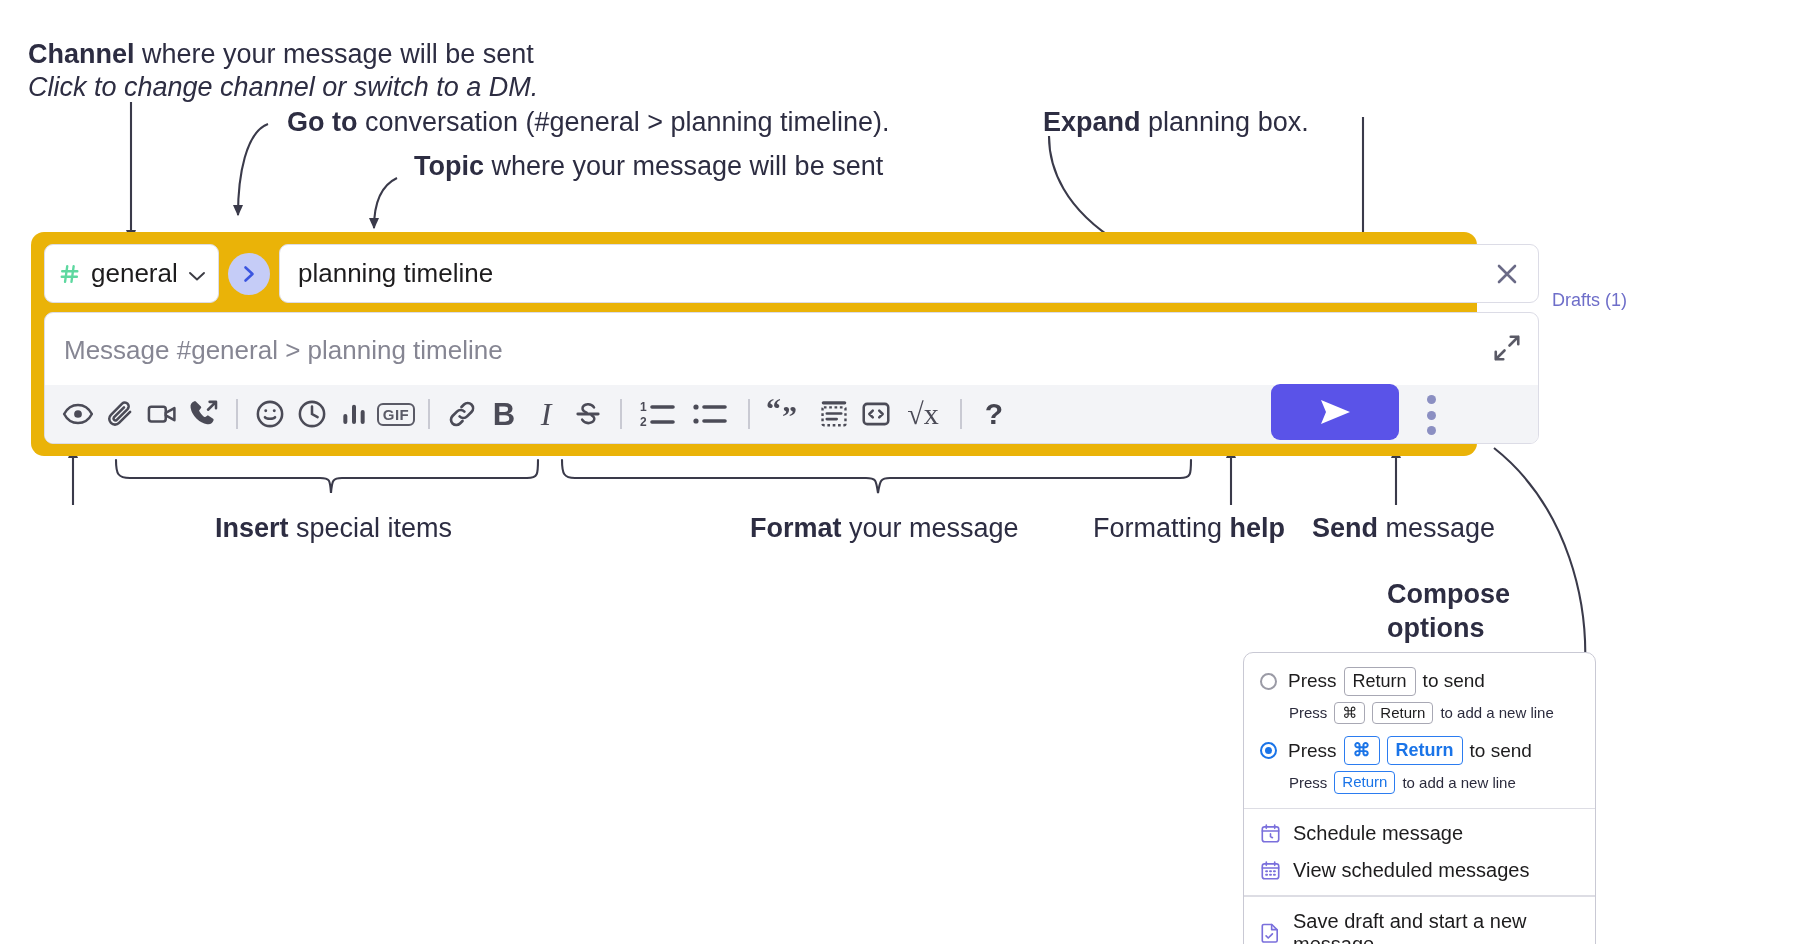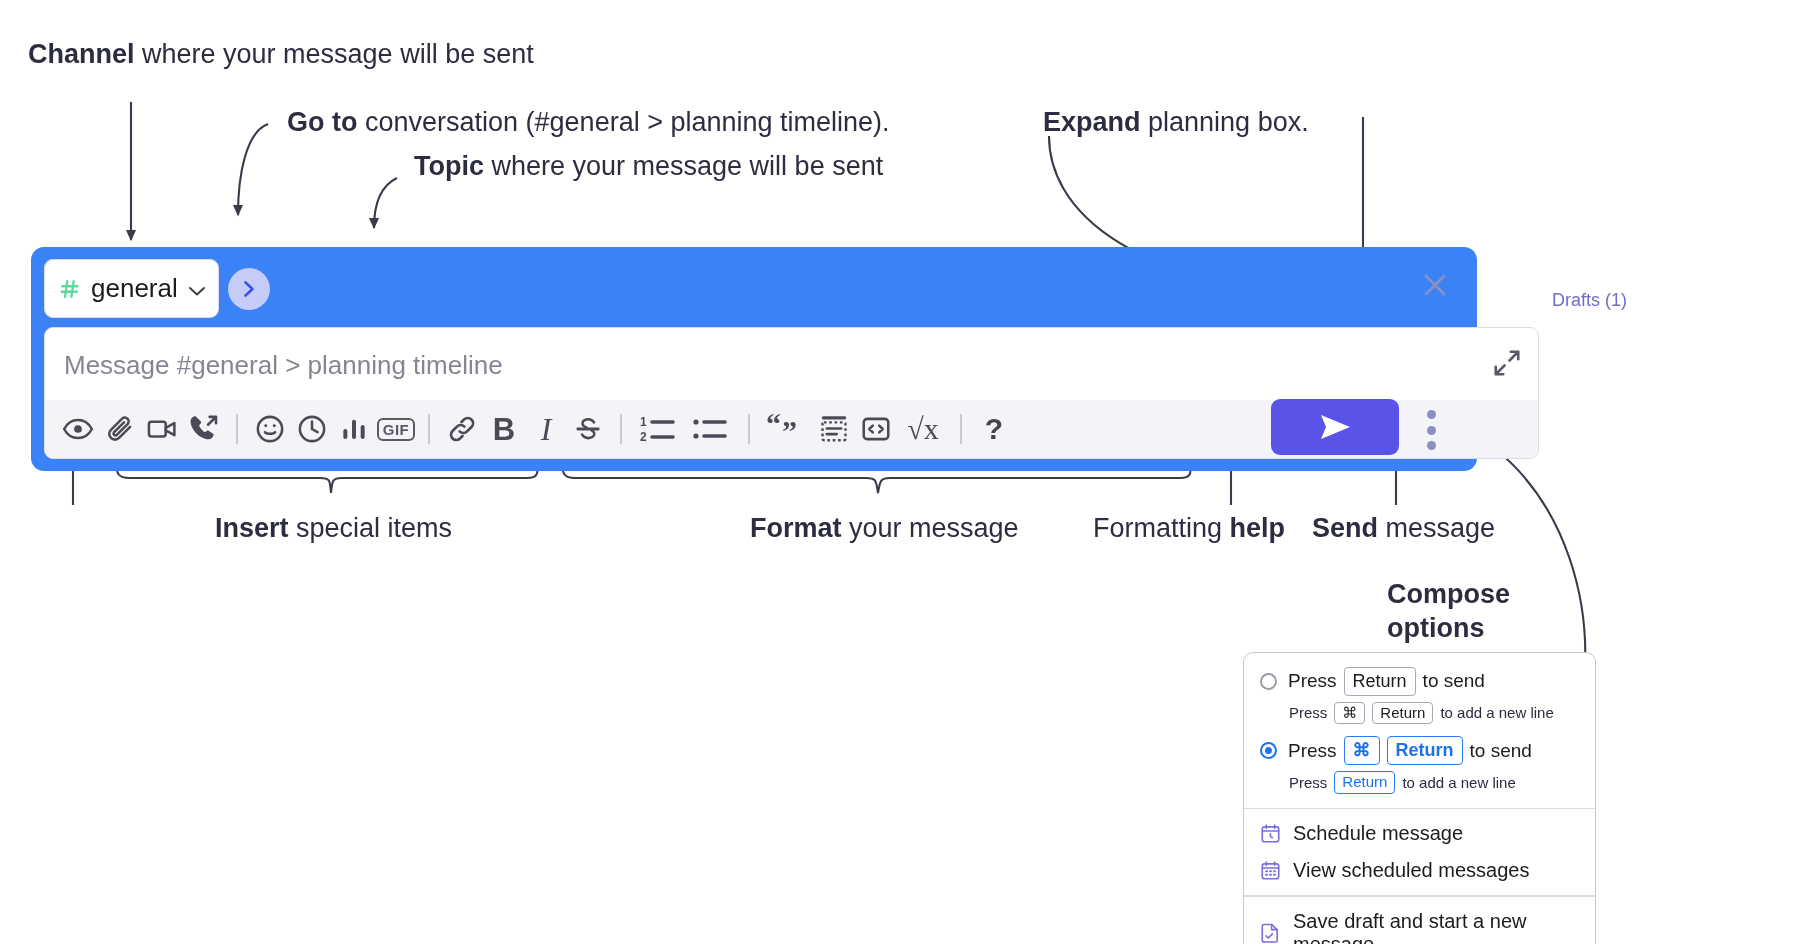--- a/index.html
+++ b/index.html
@@ -29,23 +29,22 @@
   }
   .anno b { font-weight: 700; }
   .anno i { font-style: italic; }
   .anno .sub { font-style: italic; display: block; }
 
   
   #compose-panel {
     position: absolute;
     left: 31px; top: 232px;
     width: 1446px; height: 224px;
-    background: #3b82f6;
+    background: #eab308;
     border-radius: 13px;
-    margin-top: 15px;
   }
   #compose-inner {
     position: absolute;
     left: 13px; top: 12px;
     width: 1495px; height: 200px;
   }
 
   
   #header-row {
     position: relative;
@@ -268,20 +267,21 @@
   
   #lines { position: absolute; left: 0; top: 0; width: 1814px; height: 944px; pointer-events: none; }
 </style>
 </head>
 <body>
 
 <div id="stage">
 
   <div class="anno" style="left:28px; top:38px;">
     <span><b>Channel</b><span> where your message will be sent</span></span>
+    <i class="sub">Click to change channel or switch to a DM.</i>
   </div>
 
   <div class="anno" style="left:414px; top:150px;">
     <b>Topic</b><span> where your message will be sent</span>
   </div>
 
   <div class="anno" style="left:287px; top:106px;">
     <b>Go to</b><span> conversation (#general &gt; planning timeline).</span>
   </div>
 
@@ -374,20 +374,28 @@
               </svg>
           </span>
         </div>
 
         <div class="goto-btn">
           <svg width="20" height="20" viewBox="0 0 20 20" fill="none" stroke="#3b55e0" stroke-width="2.6" stroke-linecap="round" stroke-linejoin="round">
               <path d="M6.5 3.5 L13.5 10 L6.5 16.5"></path>
             </svg>
         </div>
 
+        <div class="topic-field">
+          <span class="topic-text">planning timeline</span>
+          <span class="topic-clear">
+            <svg width="30" height="30" viewBox="0 0 30 30">
+                <path d="M7 7 L23 23 M23 7 L7 23" stroke="#6a6a86" stroke-width="2.6" stroke-linecap="round" fill="none"></path>
+              </svg>
+          </span>
+        </div>
       </div>
 
       <div id="message-box">
         <span id="placeholder">Message #general &gt; planning timeline</span>
 
         <span id="expand-btn">
           <svg width="30" height="30" viewBox="0 0 24 24" fill="none" stroke="#5a5a66" stroke-width="2.1" stroke-linecap="round" stroke-linejoin="round">
             <path d="M14 10 L21 3 M21 3 L15 3 M21 3 L21 9"></path>
             <path d="M10 14 L3 21 M3 21 L9 21 M3 21 L3 15"></path>
           </svg>

